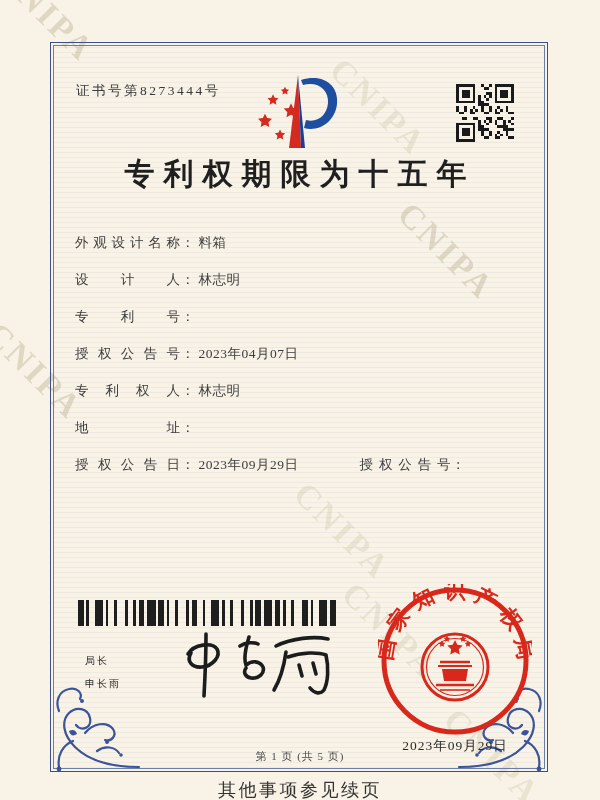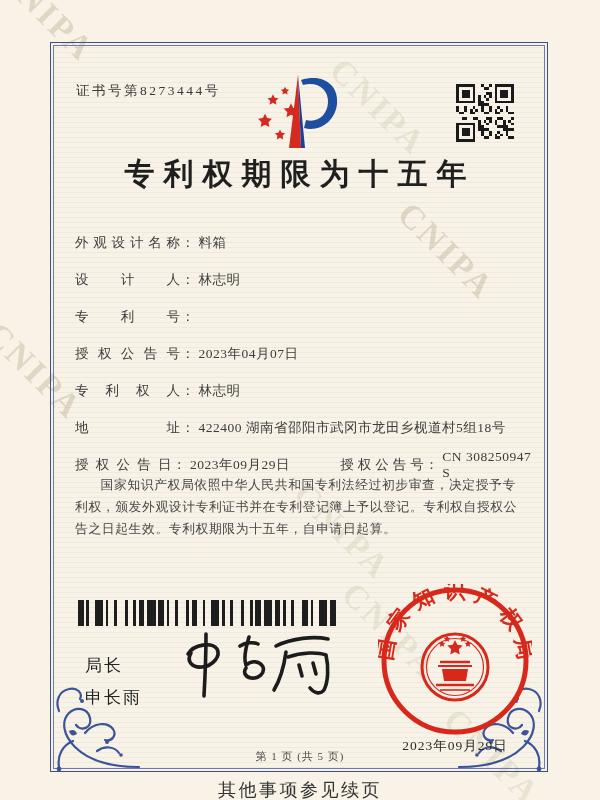--- a/index.html
+++ b/index.html
@@ -57,21 +57,21 @@
   .f-value { letter-spacing:.5px; }
   .f-value-fixed { display:inline-block; width:133px; }
   .f-label2 { display:inline-block; width:92px; text-align:justify; text-align-last:justify; margin-left:28px; letter-spacing:1px; }
   .paragraphs {
     position:absolute; left:75px; top:474px; width:452px;
     font-size:12.8px; line-height:22px; color:#474747; letter-spacing:.6px;
   }
   .paragraphs p { text-indent:2em; margin-bottom:4px; }
   .barcode { position:absolute; left:78px; top:600px; width:258px; height:26px; display:flex; align-items:stretch; }
   .barcode .bar { height:100%; }
-  .officer { position:absolute; left:85px; top:654px; font-size:17px; color:#242424; font-family:"Liberation Sans","DejaVu Sans",sans-serif; }
+  .officer { position:absolute; left:85px; top:654px; font-size:10px; color:#242424; font-family:"Liberation Sans","DejaVu Sans",sans-serif; }
   .officer div { margin-bottom:9px; letter-spacing:2px; }
   .sig { position:absolute; left:168px; top:630px; width:172px; height:72px; }
   .seal { position:absolute; left:378px; top:584px; width:154px; height:154px; }
   .seal-date {
     position:absolute; left:375px; top:737px; width:160px;
     text-align:center; font-size:13.5px; color:#2a2a2a; letter-spacing:1px;
   }
   .page-num {
     position:absolute; left:0; top:749px; width:600px;
     text-align:center; font-size:11px; color:#4a4a4a; letter-spacing:1px;
@@ -364,34 +364,31 @@
       <span class="f-value">2023年04月07日</span>
   </div>
   <div class="field-row">
     <span class="f-label">专利权人</span>
       <span class="f-colon">：</span>
       <span class="f-value">林志明</span>
   </div>
   <div class="field-row">
     <span class="f-label">地址</span>
       <span class="f-colon">：</span>
-      <span class="f-value">422400 湖南省邵阳市武冈市龙田乡枧道村5组18号</span>
   </div>
   <div class="field-row">
     <span class="f-label">授权公告日</span>
       <span class="f-colon">：</span>
       <span class="f-value f-value-fixed">2023年09月29日</span>
       <span class="f-label2">授权公告号</span>
       <span class="f-colon">：</span>
-      <span class="f-value">CN 308250947 S</span>
   </div>
 </div>
 
 <div class="paragraphs">
-  <p>国家知识产权局依照中华人民共和国专利法经过初步审查，决定授予专利权，颁发外观设计专利证书并在专利登记簿上予以登记。专利权自授权公告之日起生效。专利权期限为十五年，自申请日起算。</p>
 </div>
 
 <div class="barcode" id="barcode">
     <div class="bar" style="width: 5.54839px; background: rgb(30, 30, 30);"></div>
     <div class="bar" style="width: 2.77419px; background: transparent;"></div>
     <div class="bar" style="width: 2.77419px; background: rgb(30, 30, 30);"></div>
     <div class="bar" style="width: 5.54839px; background: transparent;"></div>
     <div class="bar" style="width: 8.32258px; background: rgb(30, 30, 30);"></div>
     <div class="bar" style="width: 2.77419px; background: transparent;"></div>
     <div class="bar" style="width: 2.77419px; background: rgb(30, 30, 30);"></div>

